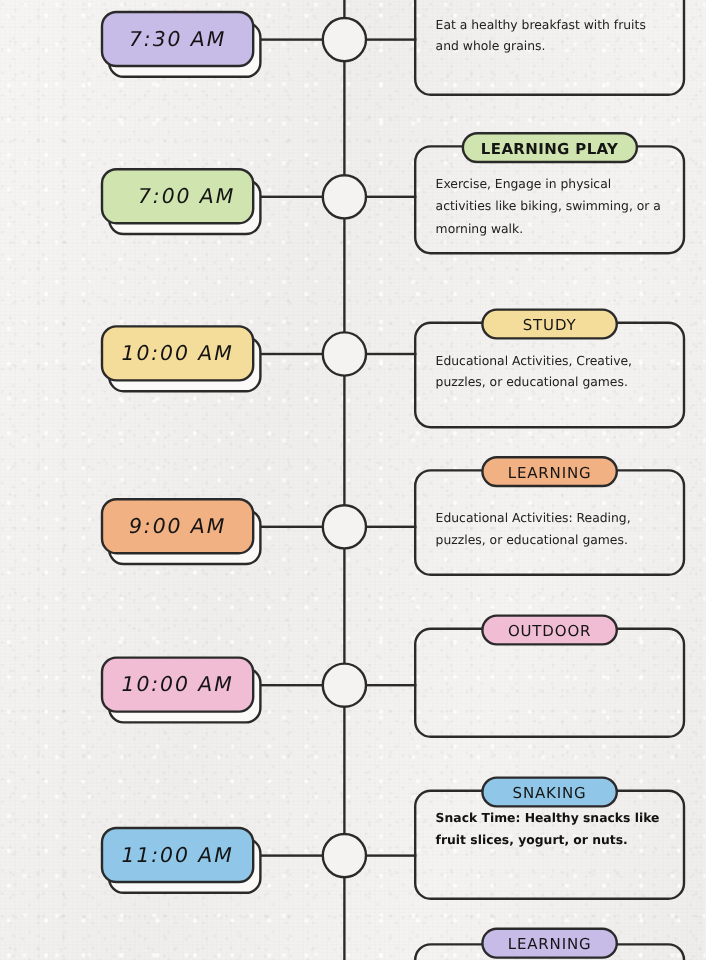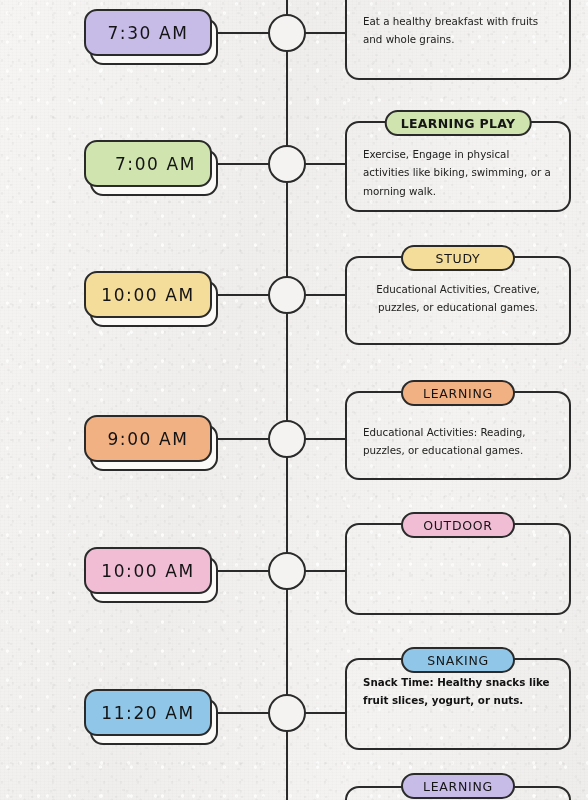--- a/index.html
+++ b/index.html
@@ -111,20 +111,21 @@
     display: flex;
     align-items: center;
     justify-content: center;
   }
   .time-pill-label {
     font-family: "DejaVu Sans", sans-serif;
     font-size: 17px;
     letter-spacing: 1.6px;
     color: #141414;
     white-space: nowrap;
+    font-style: italic;
   }
 
   
   .content-card {
     position: absolute;
     left: 345px;
     width: 226px;
     border: 2.2px solid #2a2a2a;
     border-radius: 14px;
     background: transparent;
@@ -222,21 +223,21 @@
   <div class="connector-right" style="left:304px; top:294px; width:43px;"></div>
   <div class="node-circle" style="top:276px;"></div>
 
   <div class="time-pill-wrap" style="left:84px; top:271px;">
     <div class="time-pill-shadow"></div>
     <div class="time-pill" style="background:#f4dc9a;">
       <span class="time-pill-label">10:00 AM</span>
     </div>
   </div>
 
-  <div class="content-card" style="top:256px; height:89px;text-align:center;">
+  <div class="content-card" style="top:268px; height:89px;">
     <div class="card-title-pill" style="background:#f4dc9a;">
       <span class="card-title-text">STUDY</span>
     </div>
     <div class="card-body">Educational Activities, Creative, puzzles, or educational games.</div>
   </div>
 
   <div class="connector-left" style="left:212px; top:438px; width:58px;"></div>
   <div class="connector-right" style="left:304px; top:438px; width:43px;"></div>
   <div class="node-circle" style="top:420px;"></div>
 
@@ -271,21 +272,21 @@
     </div>
   </div>
 
   <div class="connector-left" style="left:212px; top:712px; width:58px;"></div>
   <div class="connector-right" style="left:304px; top:712px; width:43px;"></div>
   <div class="node-circle" style="top:694px;"></div>
 
   <div class="time-pill-wrap" style="left:84px; top:689px;">
     <div class="time-pill-shadow"></div>
     <div class="time-pill" style="background:#90c7e8;">
-      <span class="time-pill-label">11:20 AM</span>
+      <span class="time-pill-label">11:00 AM</span>
     </div>
   </div>
 
   <div class="content-card" style="top:658px; height:92px;">
     <div class="card-title-pill" style="background:#90c7e8;">
       <span class="card-title-text">SNAKING</span>
     </div>
     <div class="card-body bold nopad-top">Snack Time: Healthy snacks like fruit slices, yogurt, or nuts.</div>
   </div>
 

